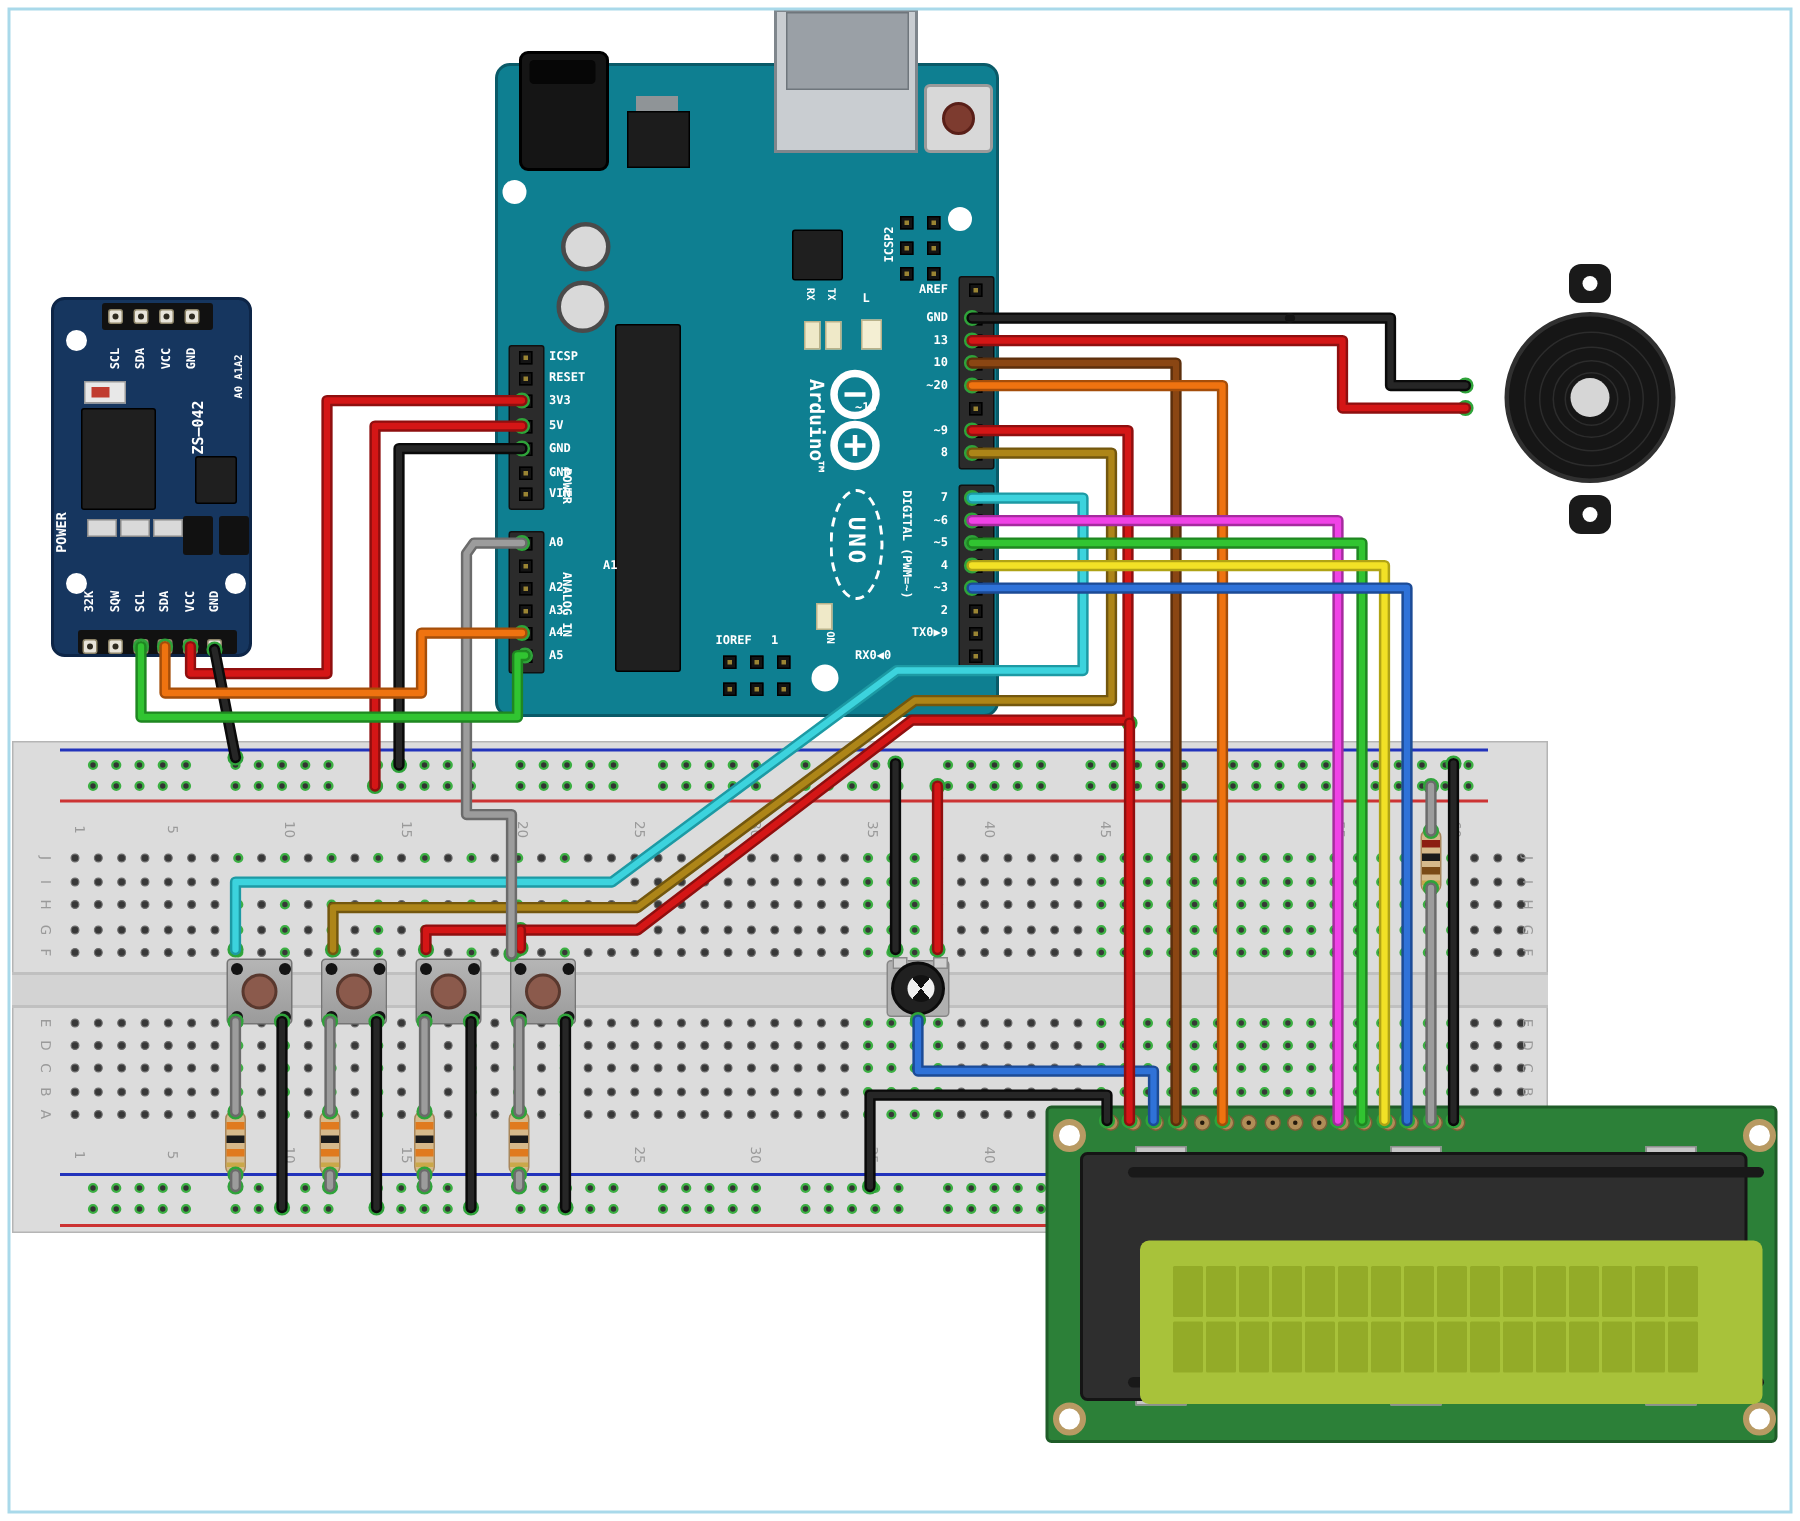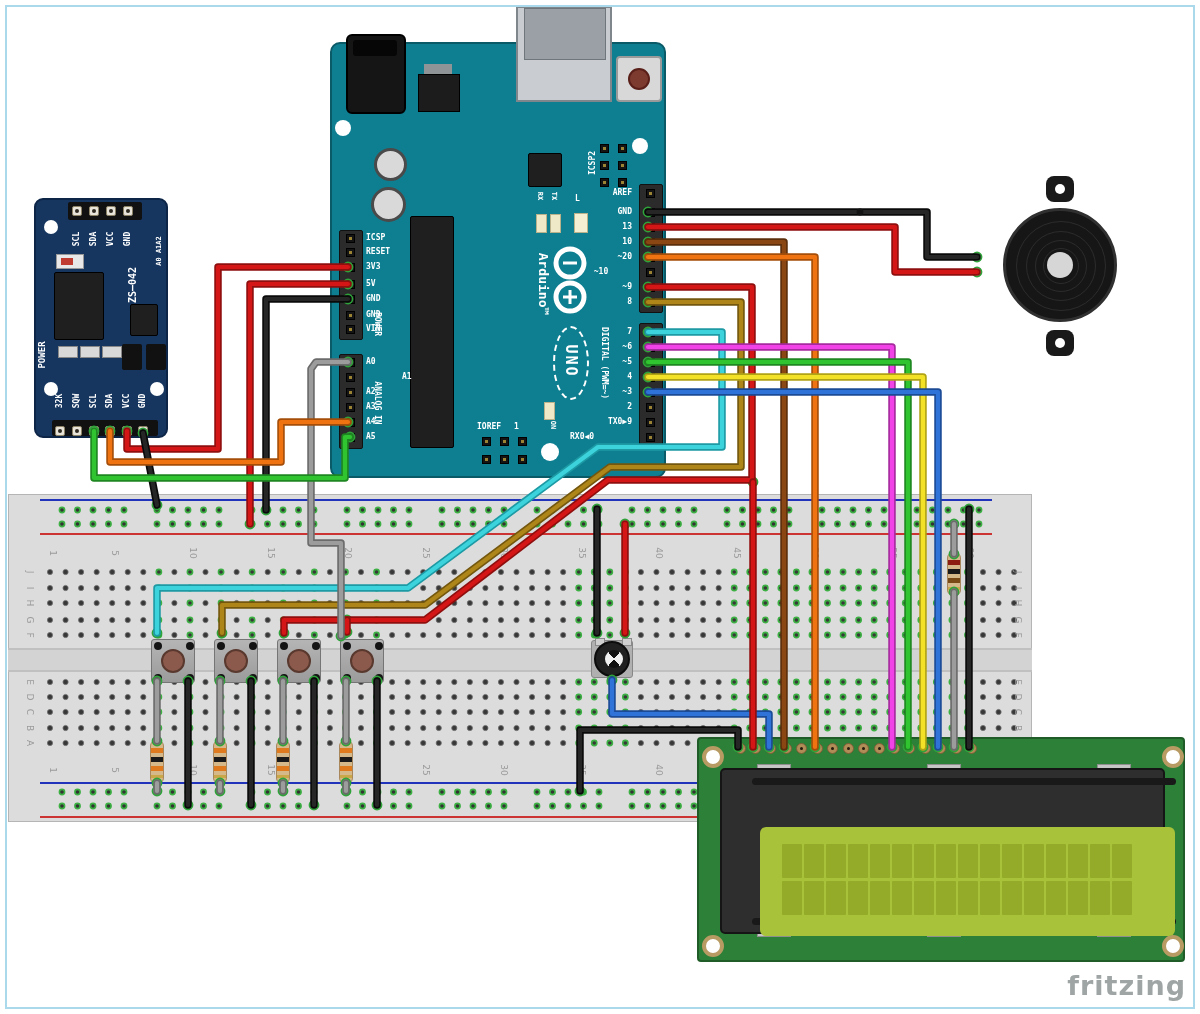--- a/index.html
+++ b/index.html
@@ -1365,21 +1365,20 @@
       </div>
     </div>
   <div class="pot">
     <div class="abs" style="left:3px;top:-3px;width:8px;height:6px;background:#d0d0d0;border:1px solid #8a8a8a;"></div>
     <div class="abs" style="left:30px;top:-3px;width:8px;height:6px;background:#d0d0d0;border:1px solid #8a8a8a;"></div>
     <div class="potknob">
         <div class="potin"></div>
       </div>
   </div>
 
-  <div class="wm">fritzing</div>
 <div style="position: absolute; left: 645.5px; top: 188.5px; width: 9px; height: 9px; background: rgb(20, 20, 20); border: 1px solid rgb(0, 0, 0); box-sizing: border-box; z-index: 3;">
       <div style="position: absolute; left: 2.5px; top: 2.5px; width: 3px; height: 3px; background: rgb(154, 132, 51);"></div>
     </div>
     <div class="lbl" style="left: 570px; top: 188px; width: 62px; text-align: right; z-index: 3;">AREF</div>
     <div style="position: absolute; left: 645.5px; top: 207.5px; width: 9px; height: 9px; background: rgb(20, 20, 20); border: 1px solid rgb(0, 0, 0); box-sizing: border-box; z-index: 3;">
       <div style="position: absolute; left: 2.5px; top: 2.5px; width: 3px; height: 3px; background: rgb(154, 132, 51);"></div>
     </div>
     <div class="lbl" style="left: 570px; top: 207px; width: 62px; text-align: right; z-index: 3;">GND</div>
     <div style="position: absolute; left: 645.5px; top: 222.5px; width: 9px; height: 9px; background: rgb(20, 20, 20); border: 1px solid rgb(0, 0, 0); box-sizing: border-box; z-index: 3;">
       <div style="position: absolute; left: 2.5px; top: 2.5px; width: 3px; height: 3px; background: rgb(154, 132, 51);"></div>
@@ -1389,21 +1388,21 @@
       <div style="position: absolute; left: 2.5px; top: 2.5px; width: 3px; height: 3px; background: rgb(154, 132, 51);"></div>
     </div>
     <div class="lbl" style="left: 570px; top: 237px; width: 62px; text-align: right; z-index: 3;">10</div>
     <div style="position: absolute; left: 645.5px; top: 252.5px; width: 9px; height: 9px; background: rgb(20, 20, 20); border: 1px solid rgb(0, 0, 0); box-sizing: border-box; z-index: 3;">
       <div style="position: absolute; left: 2.5px; top: 2.5px; width: 3px; height: 3px; background: rgb(154, 132, 51);"></div>
     </div>
     <div class="lbl" style="left: 570px; top: 252px; width: 62px; text-align: right; z-index: 3;">~20</div>
     <div style="position: absolute; left: 645.5px; top: 267.5px; width: 9px; height: 9px; background: rgb(20, 20, 20); border: 1px solid rgb(0, 0, 0); box-sizing: border-box; z-index: 3;">
       <div style="position: absolute; left: 2.5px; top: 2.5px; width: 3px; height: 3px; background: rgb(154, 132, 51);"></div>
     </div>
-    <div class="lbl" style="left: 570px; top: 267px; width: 62px; text-align: center; z-index: 3;">~10</div>
+    <div class="lbl" style="left: 570px; top: 267px; width: 62px; text-align: left; z-index: 3;">~10</div>
     <div style="position: absolute; left: 645.5px; top: 282.5px; width: 9px; height: 9px; background: rgb(20, 20, 20); border: 1px solid rgb(0, 0, 0); box-sizing: border-box; z-index: 3;">
       <div style="position: absolute; left: 2.5px; top: 2.5px; width: 3px; height: 3px; background: rgb(154, 132, 51);"></div>
     </div>
     <div class="lbl" style="left: 570px; top: 282px; width: 62px; text-align: right; z-index: 3;">~9</div>
     <div style="position: absolute; left: 645.5px; top: 297.5px; width: 9px; height: 9px; background: rgb(20, 20, 20); border: 1px solid rgb(0, 0, 0); box-sizing: border-box; z-index: 3;">
       <div style="position: absolute; left: 2.5px; top: 2.5px; width: 3px; height: 3px; background: rgb(154, 132, 51);"></div>
     </div>
     <div class="lbl" style="left: 570px; top: 297px; width: 62px; text-align: right; z-index: 3;">8</div>
     <div style="position: absolute; left: 645.5px; top: 327.5px; width: 9px; height: 9px; background: rgb(20, 20, 20); border: 1px solid rgb(0, 0, 0); box-sizing: border-box; z-index: 3;">
       <div style="position: absolute; left: 2.5px; top: 2.5px; width: 3px; height: 3px; background: rgb(154, 132, 51);"></div>

